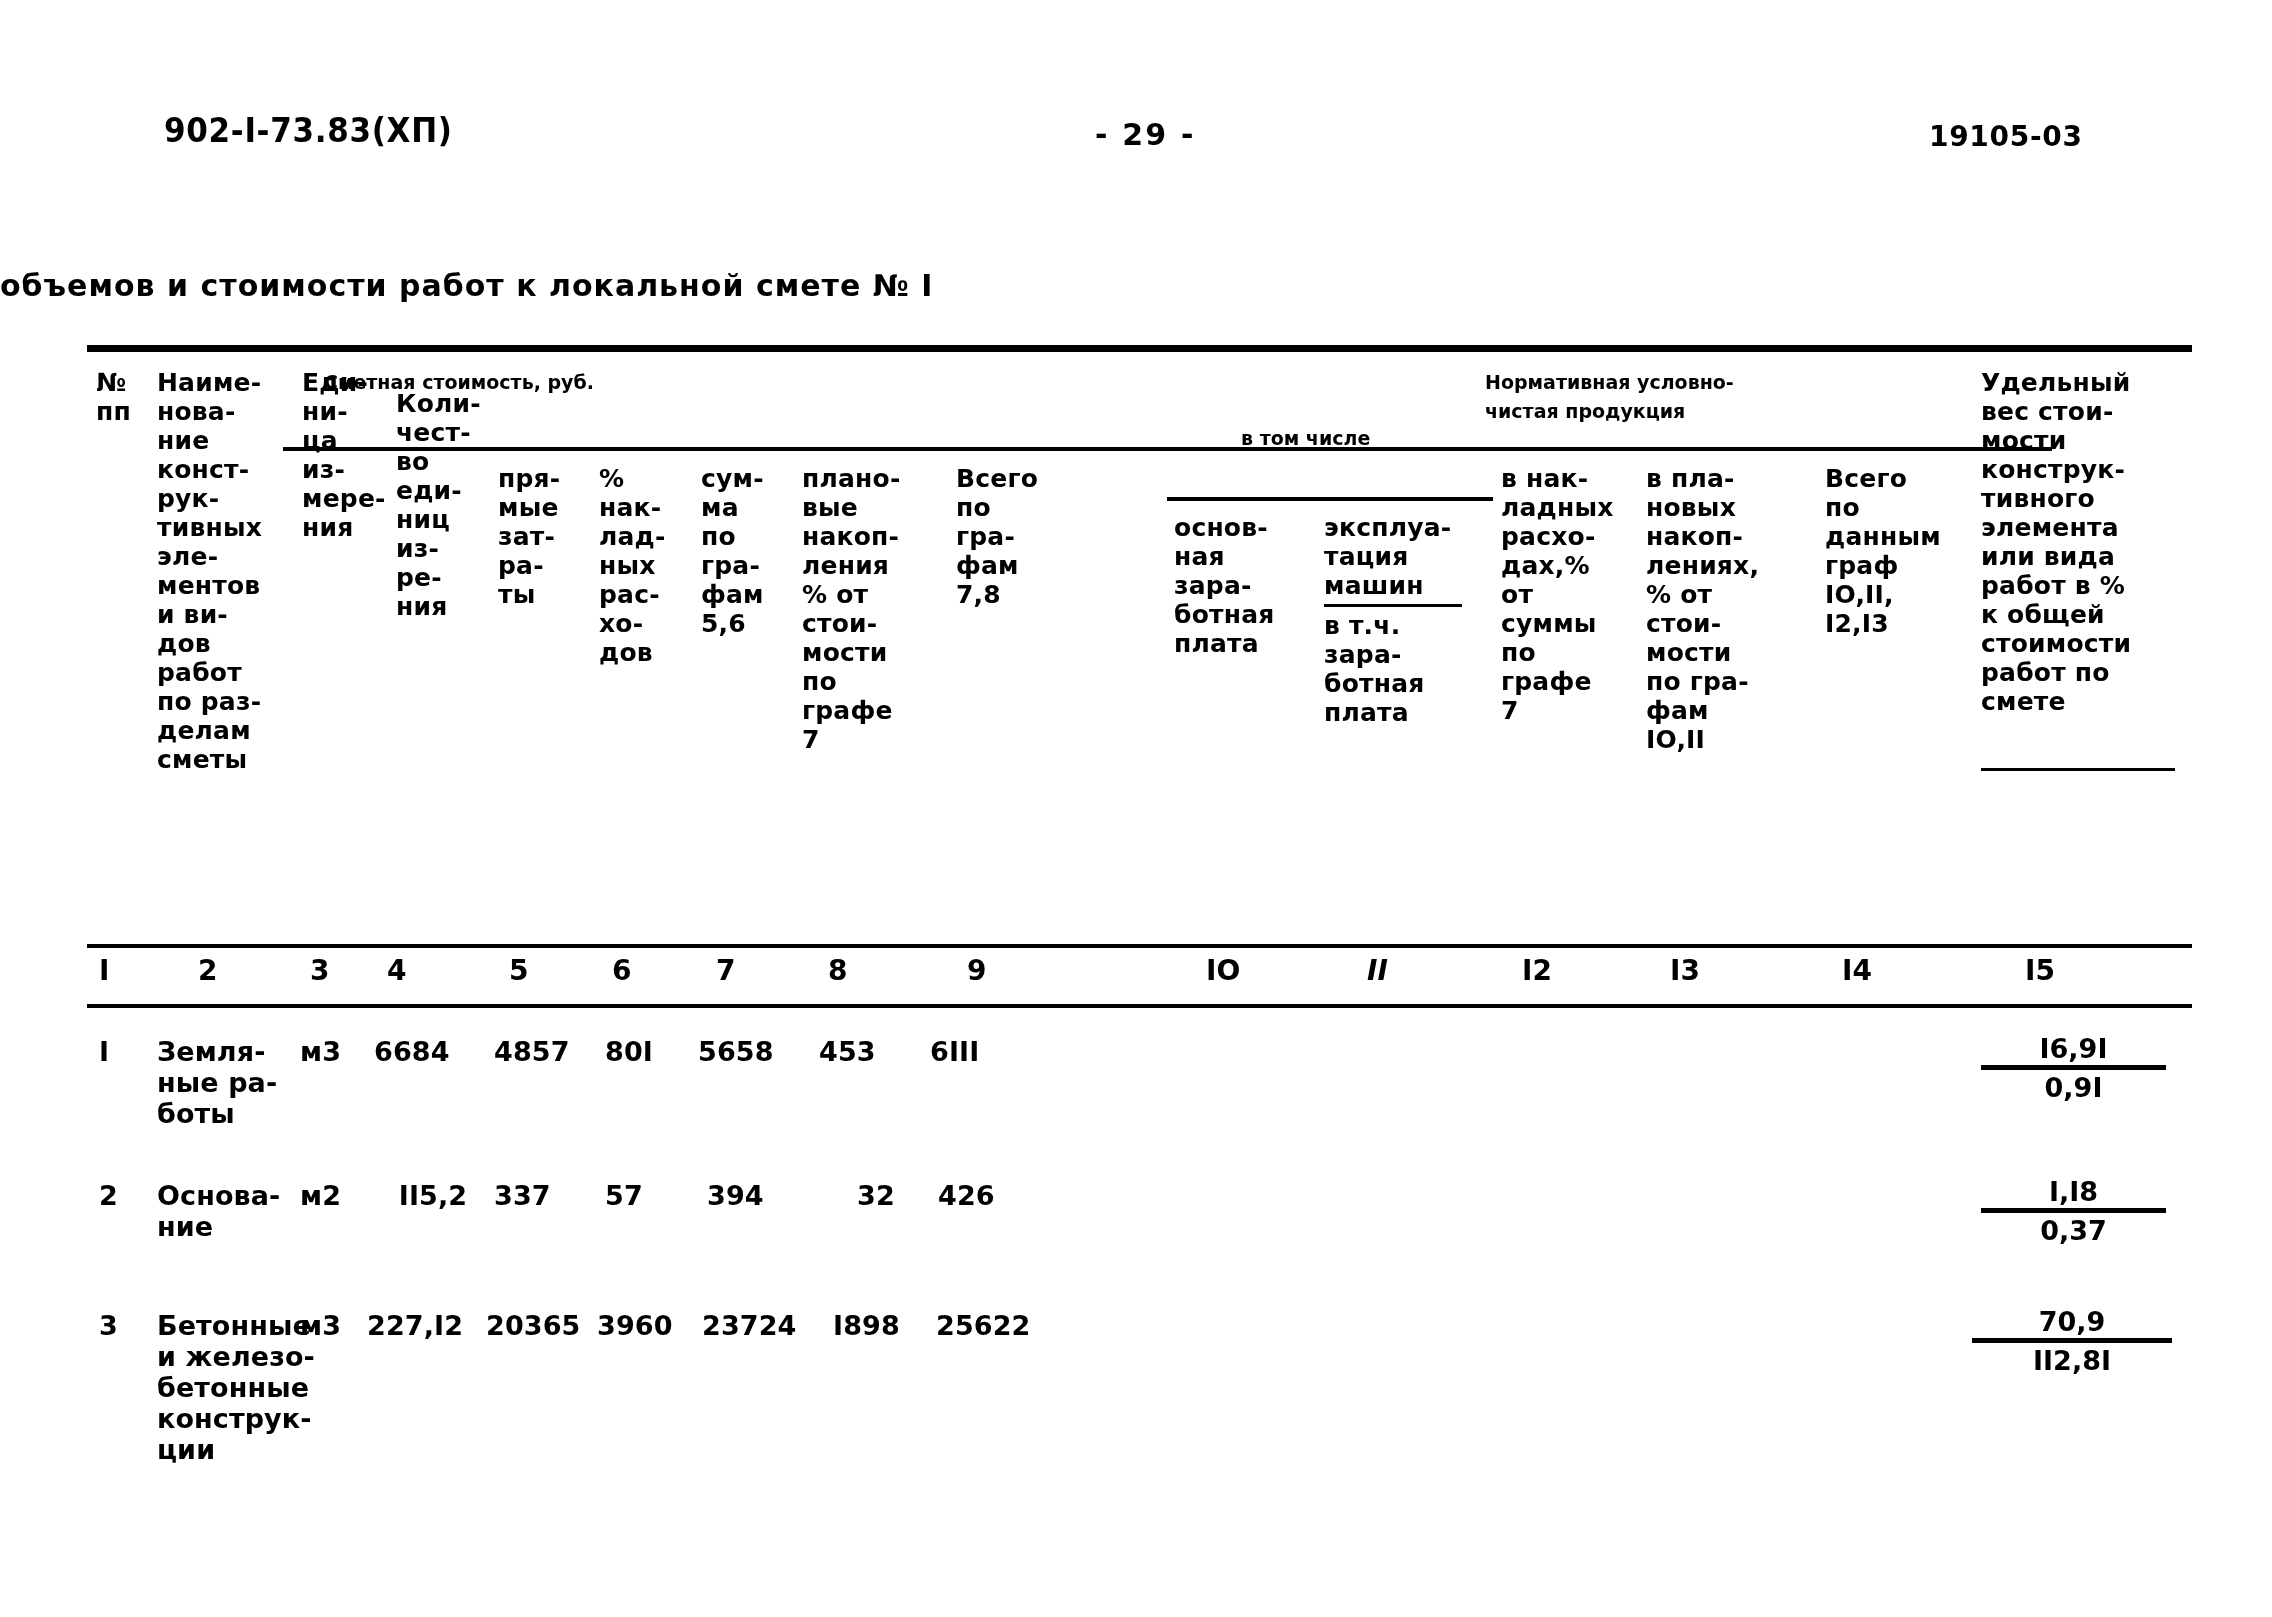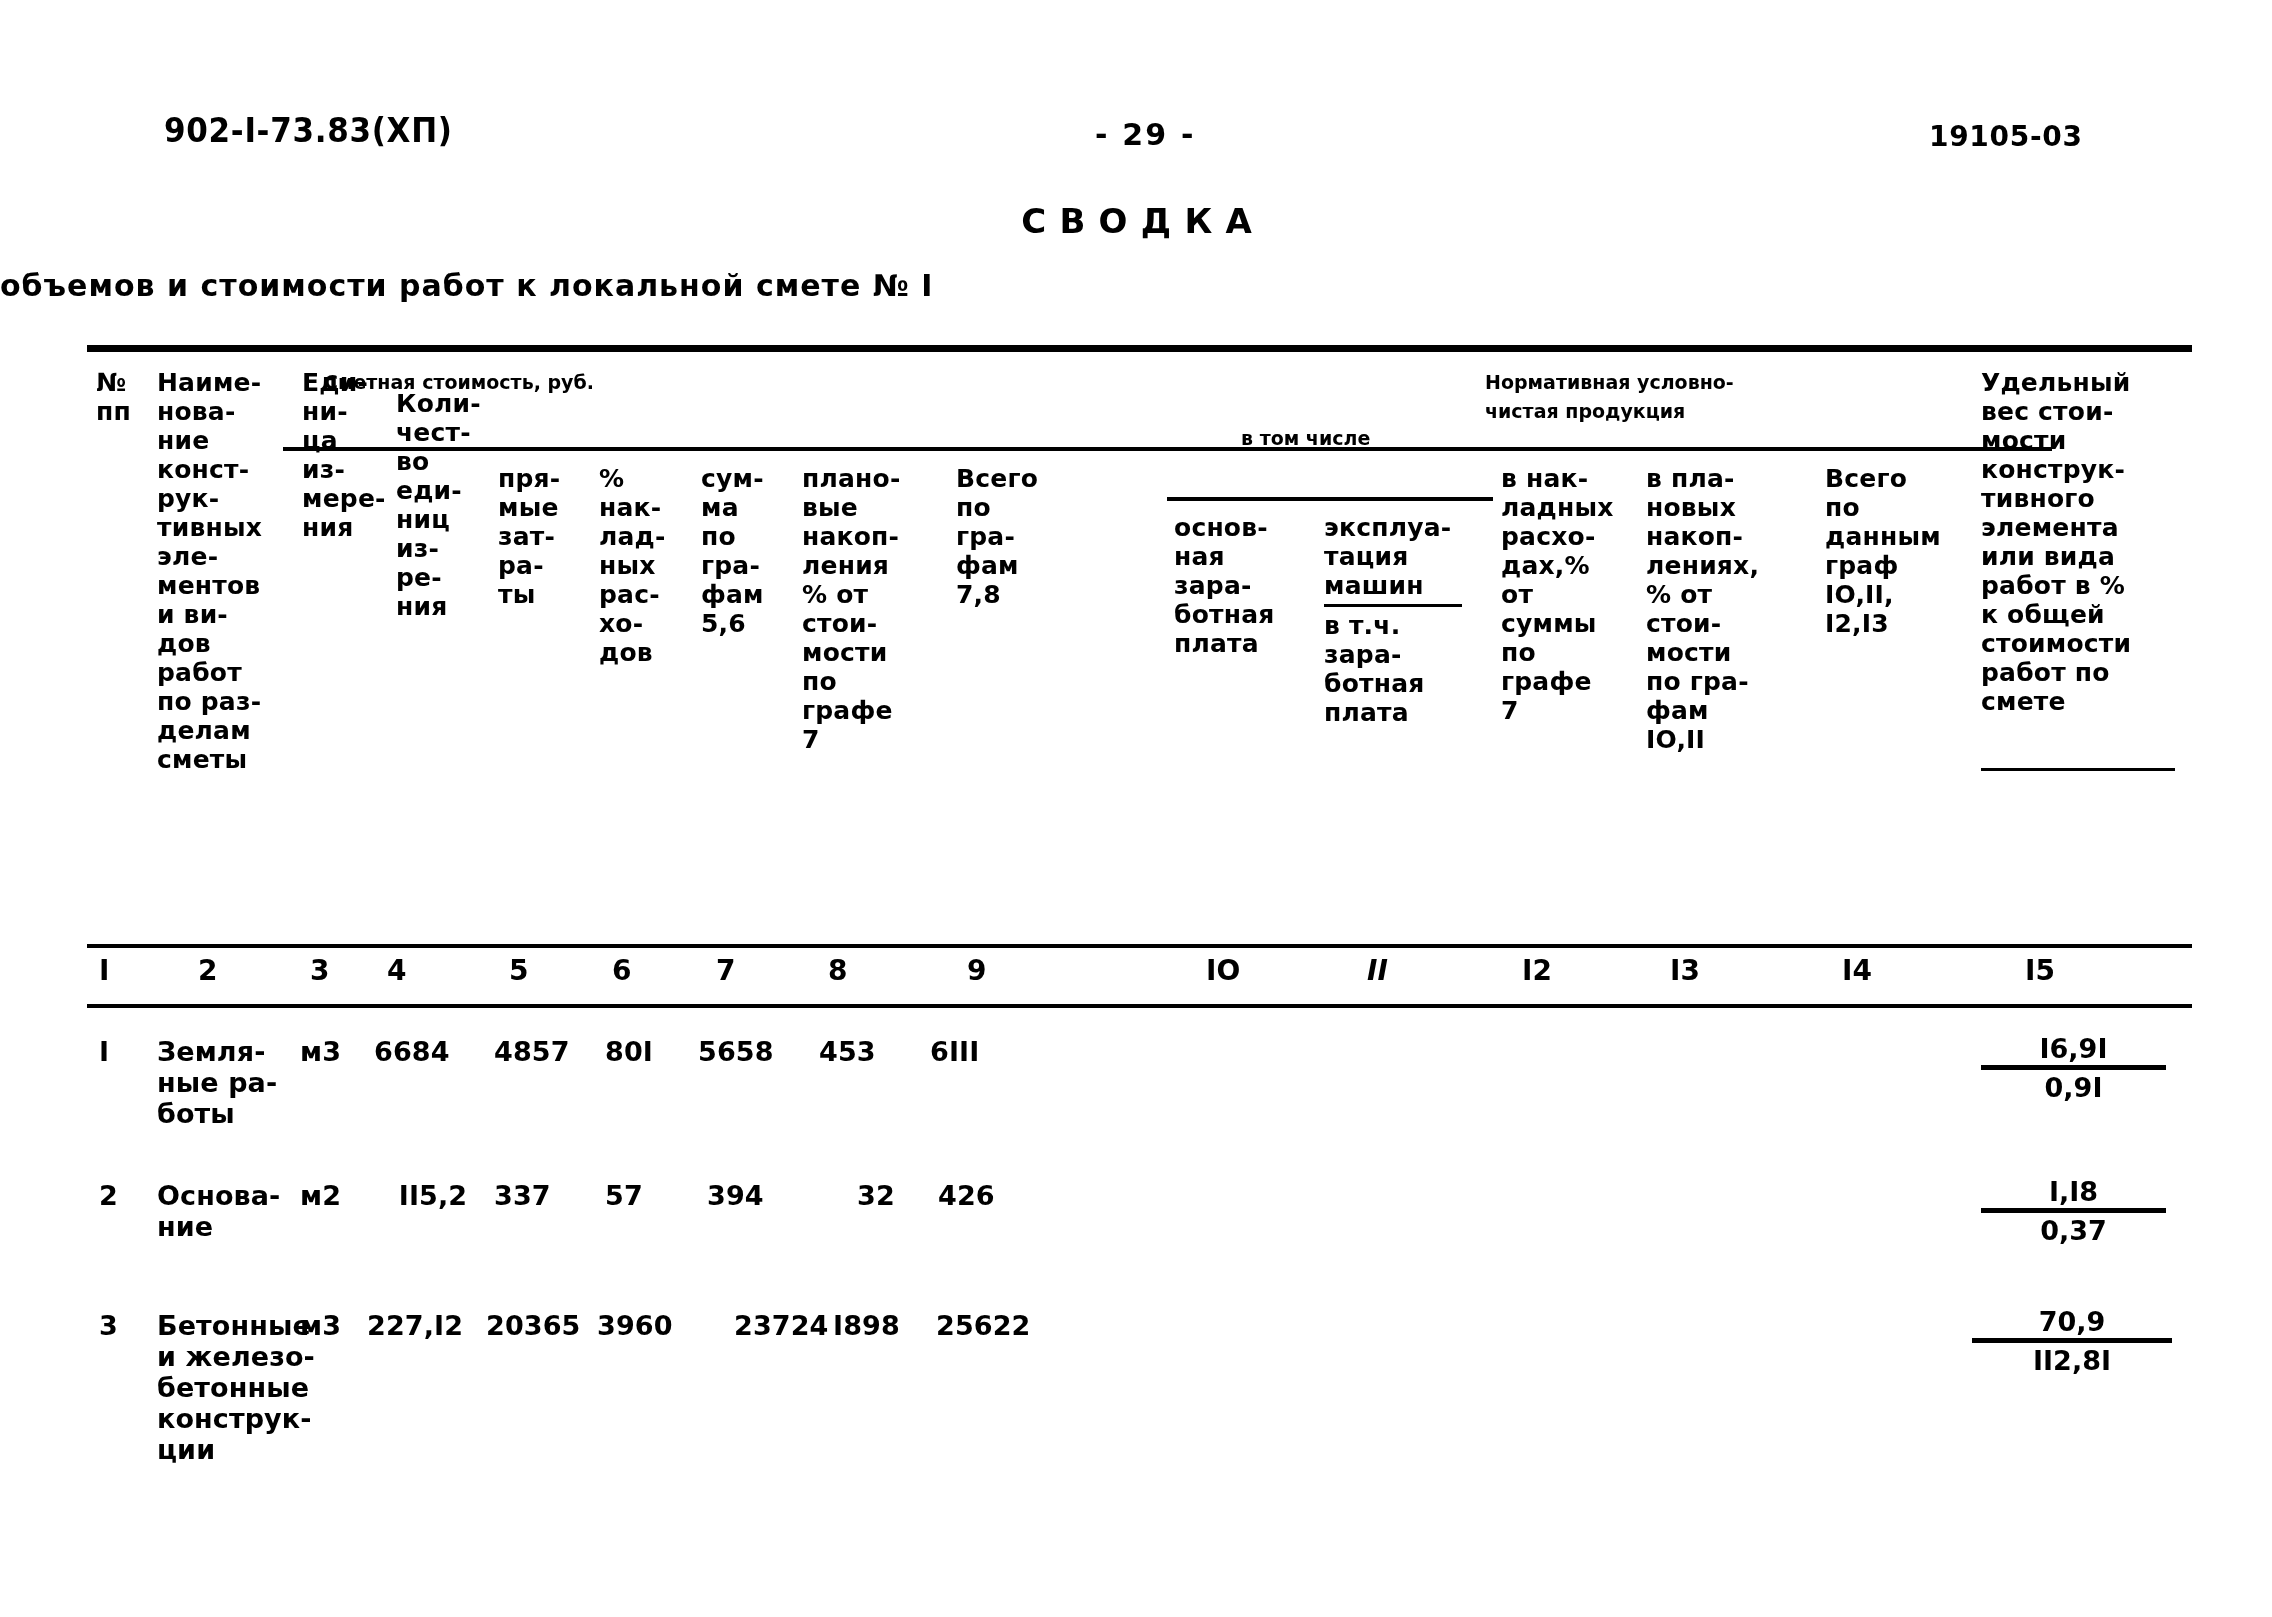--- a/index.html
+++ b/index.html
@@ -165,21 +165,20 @@
 <body>
 
 <div class="page">
 
   <div class="top-row">
     <div class="doc-code">902-I-73.83(ХП)</div>
     <div class="page-number">- 29 -</div>
     <div class="stamp-code">19105-03</div>
   </div>
 
-  <div class="title-main">СВОДКА</div>
   <div class="title-sub">объемов и стоимости работ к локальной смете № I</div>
 
   <div class="table-wrap">
 
     <div class="rule rule-thick"></div>
 
     <div class="hdr">
 
       <div class="grouplabel" style="left:237px; top:16.3px; width:888px; text-align:left;">Сметная стоимость, руб.</div>
       <div class="groupline" style="left:196px; top:95px; width:884px;"></div>
@@ -382,21 +381,21 @@
       <div class="bcell" style="left:12px;   top:302px; width:44px;">3</div>
       <div class="bcell" style="left:70px;   top:302px; width:163px;">Бетонные
 и железо-
 бетонные
 конструк-
 ции</div>
       <div class="bcell" style="left:213px;  top:302px; width:81px;">м3</div>
       <div class="bcell" style="left:280px;  top:302px; width:141px; text-align:left;">227,I2</div>
       <div class="bcell" style="left:399px;  top:302px; width:133px;">20365</div>
       <div class="bcell" style="left:510px;  top:302px; width:118px;">3960</div>
-      <div class="bcell" style="left:615px;  top:302px; width:141px;margin-left:32px;">23724</div>
+      <div class="bcell" style="left:615px;  top:302px; width:141px;">23724</div>
       <div class="bcell" style="left:746px; top:302px; width:111px;">I898</div>
       <div class="bcell" style="left:849px; top:302px; width:141px;">25622</div>
       <div class="frac" style="left:1885px; top:297px; width:200px;">
         <div>70,9</div>
         <div class="bar"></div>
         <div>II2,8I</div>
       </div>
 
     </div>
   </div>

